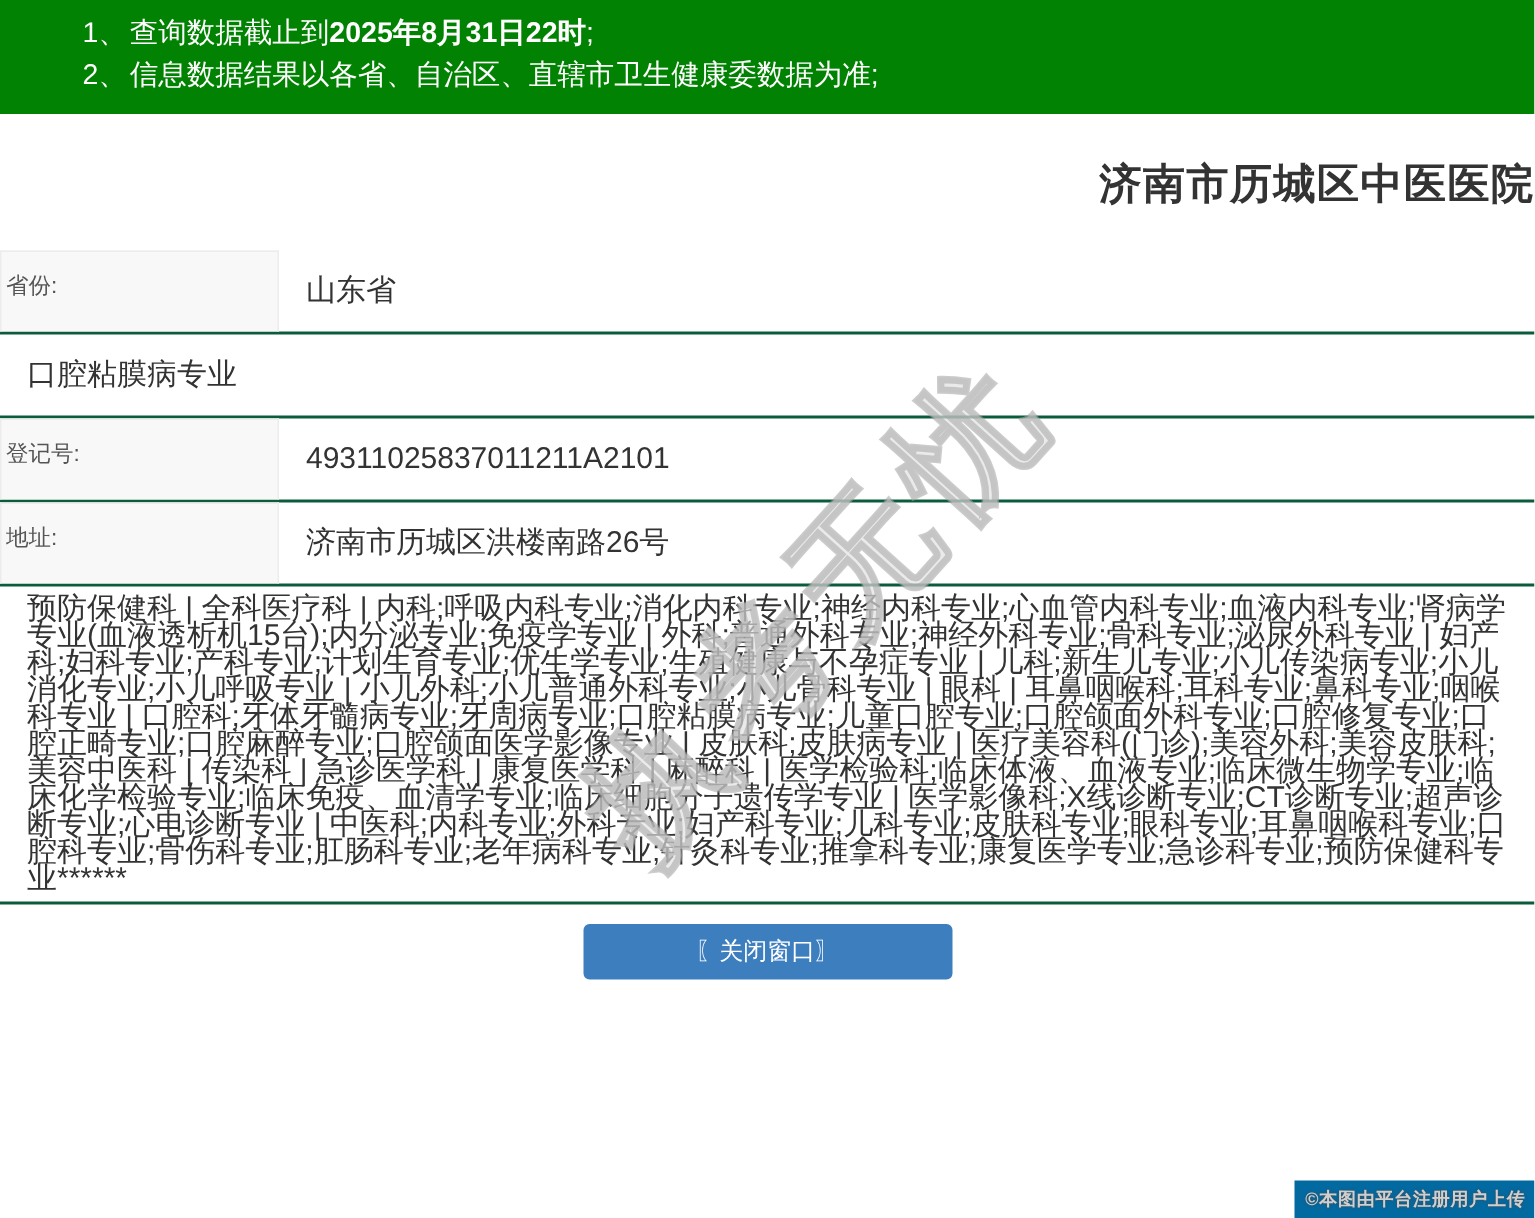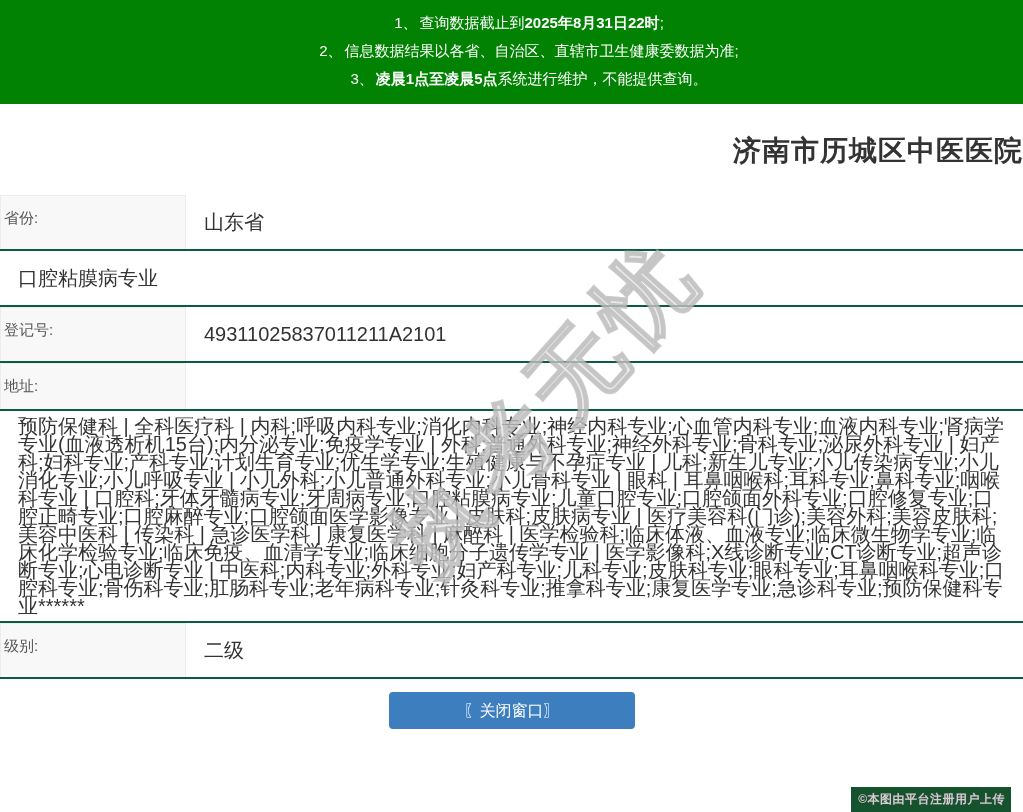--- a/index.html
+++ b/index.html
@@ -11,23 +11,22 @@
     overflow: hidden;
     background: #ffffff;
     font-family: "Liberation Sans", "DejaVu Sans", sans-serif;
     color: #333;
   }
   
   .notice {
     background: #028202;
     color: #ffffff;
     padding: 9px 20px 11px 55px;
-    font-size: 15px;
+    font-size: 19px;
     line-height: 28px;
-    text-align: center;
   }
   .notice-line { white-space: nowrap; }
   .notice-line .num { margin-right: 2px; }
   .notice-line b { font-weight: bold; }
   
   .page-title {
     padding: 28px 0 25px;
     text-align: right;
     font-size: 28px;
     font-weight: bold;
@@ -89,71 +88,65 @@
     color: rgba(255,255,255,0.45);
     -webkit-text-stroke: 2px rgba(165,165,165,0.55);
     text-shadow: 0 0 1px rgba(160,160,160,0.4);
     transform: rotate(-48deg);
     pointer-events: none;
     z-index: 5;
   }
   
   .credit {
     position: absolute;
-    right: 12px;
+    right: 0;
     bottom: 0;
-    background: #14532d;
+    background: #0369a1;
     color: #cfcfcf;
     font-size: 12px;
     font-weight: bold;
     padding: 4px 6px 4px 7px;
     letter-spacing: 0.5px;
     text-shadow: 0 0 2px #4a4a4a;
     z-index: 6;
     margin-top: 22px;
   }
 </style>
 </head>
 <body>
 
 <div class="notice">
   <div class="notice-line">
     <span class="num">1、</span><span>查询数据截止到</span><b>2025年8月31日22时</b><span>;</span>
   </div>
   <div class="notice-line">
     <span class="num">2、</span><span>信息数据结果以各省、自治区、直辖市卫生健康委数据为准;</span><b></b><span></span>
   </div>
-  <div class="notice-line">
-    <span class="num">3、</span><span></span><b>凌晨1点至凌晨5点</b><span>系统进行维护，不能提供查询。</span>
-  </div>
 </div>
 
 <div class="page-title">济南市历城区中医医院</div>
 
 <div class="info-table">
   <div class="info-row">
     <div class="cell-label">省份:</div>
     <div class="cell-value">山东省</div>
   </div>
   <div class="info-row">
     <div class="cell-value">口腔粘膜病专业</div>
   </div>
   <div class="info-row">
     <div class="cell-label">登记号:</div>
     <div class="cell-value">49311025837011211A2101</div>
   </div>
   <div class="info-row">
     <div class="cell-label">地址:</div>
+    <div class="cell-value">济南市历城区洪楼南路26号</div>
   </div>
   <div class="info-row">
     <div class="cell-value long">预防保健科 | 全科医疗科 | 内科;呼吸内科专业;消化内科专业;神经内科专业;心血管内科专业;血液内科专业;肾病学专业(血液透析机15台);内分泌专业;免疫学专业 | 外科;普通外科专业;神经外科专业;骨科专业;泌尿外科专业 | 妇产科;妇科专业;产科专业;计划生育专业;优生学专业;生殖健康与不孕症专业 | 儿科;新生儿专业;小儿传染病专业;小儿消化专业;小儿呼吸专业 | 小儿外科;小儿普通外科专业;小儿骨科专业 | 眼科 | 耳鼻咽喉科;耳科专业;鼻科专业;咽喉科专业 | 口腔科;牙体牙髓病专业;牙周病专业;口腔粘膜病专业;儿童口腔专业;口腔颌面外科专业;口腔修复专业;口腔正畸专业;口腔麻醉专业;口腔颌面医学影像专业 | 皮肤科;皮肤病专业 | 医疗美容科(门诊);美容外科;美容皮肤科;美容中医科 | 传染科 | 急诊医学科 | 康复医学科 | 麻醉科 | 医学检验科;临床体液、血液专业;临床微生物学专业;临床化学检验专业;临床免疫、血清学专业;临床细胞分子遗传学专业 | 医学影像科;X线诊断专业;CT诊断专业;超声诊断专业;心电诊断专业 | 中医科;内科专业;外科专业;妇产科专业;儿科专业;皮肤科专业;眼科专业;耳鼻咽喉科专业;口腔科专业;骨伤科专业;肛肠科专业;老年病科专业;针灸科专业;推拿科专业;康复医学专业;急诊科专业;预防保健科专业******</div>
-  </div>
-  <div class="info-row">
-    <div class="cell-label">级别:</div>
-    <div class="cell-value">二级</div>
   </div>
 </div>
 
 <div class="button-bar">
   <button class="close-btn">〖关闭窗口〗</button>
 </div>
 
 <div class="watermark">执考无忧</div>
 
 <div class="credit">©本图由平台注册用户上传</div>

